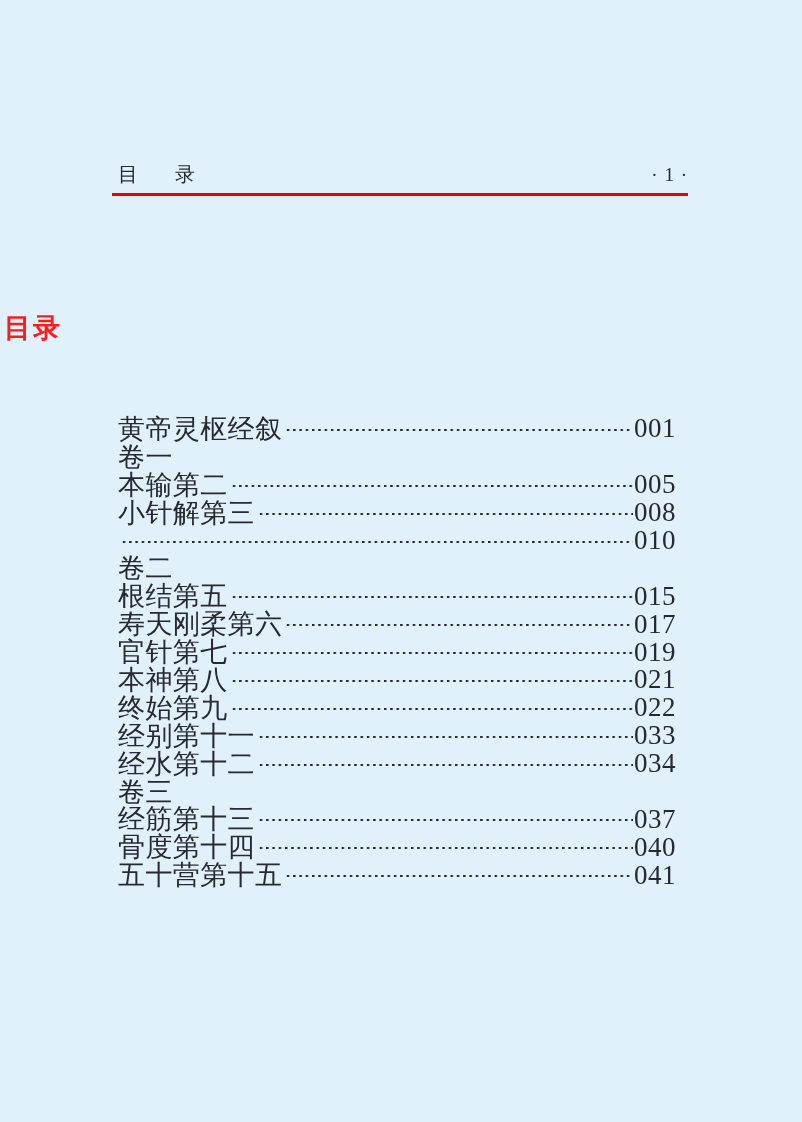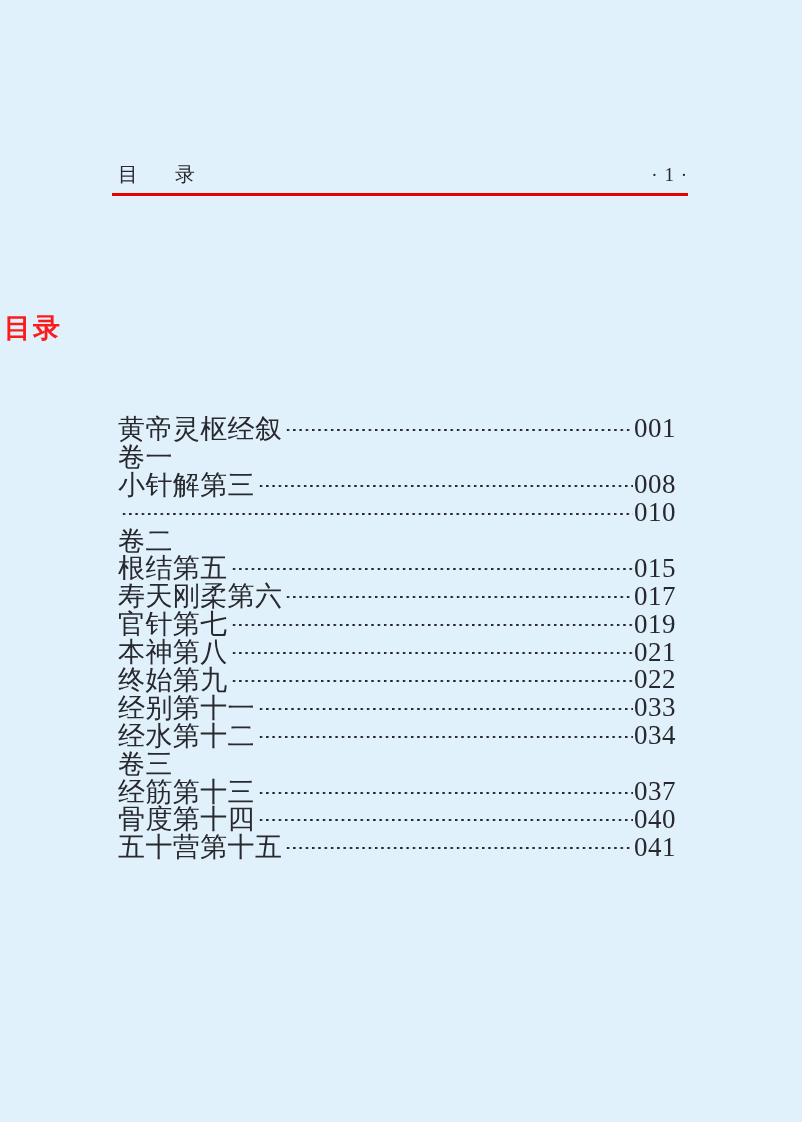--- a/index.html
+++ b/index.html
@@ -105,20 +105,25 @@
   <div class="toc">
       <div class="toc-row">
         <span class="toc-label">黄帝灵枢经叙</span>
         <span class="leader"></span>
         <span class="toc-page">001</span>
       </div>
       <div class="toc-row">
         <span class="toc-label">卷一</span>
       </div>
       <div class="toc-row">
+        <span class="toc-label">本输第二</span>
+        <span class="leader"></span>
+        <span class="toc-page">005</span>
+      </div>
+      <div class="toc-row">
         <span class="toc-label">小针解第三</span>
         <span class="leader"></span>
         <span class="toc-page">008</span>
       </div>
       <div class="toc-row">
         <span class="leader"></span>
         <span class="toc-page">010</span>
       </div>
       <div class="toc-row">
         <span class="toc-label">卷二</span>

